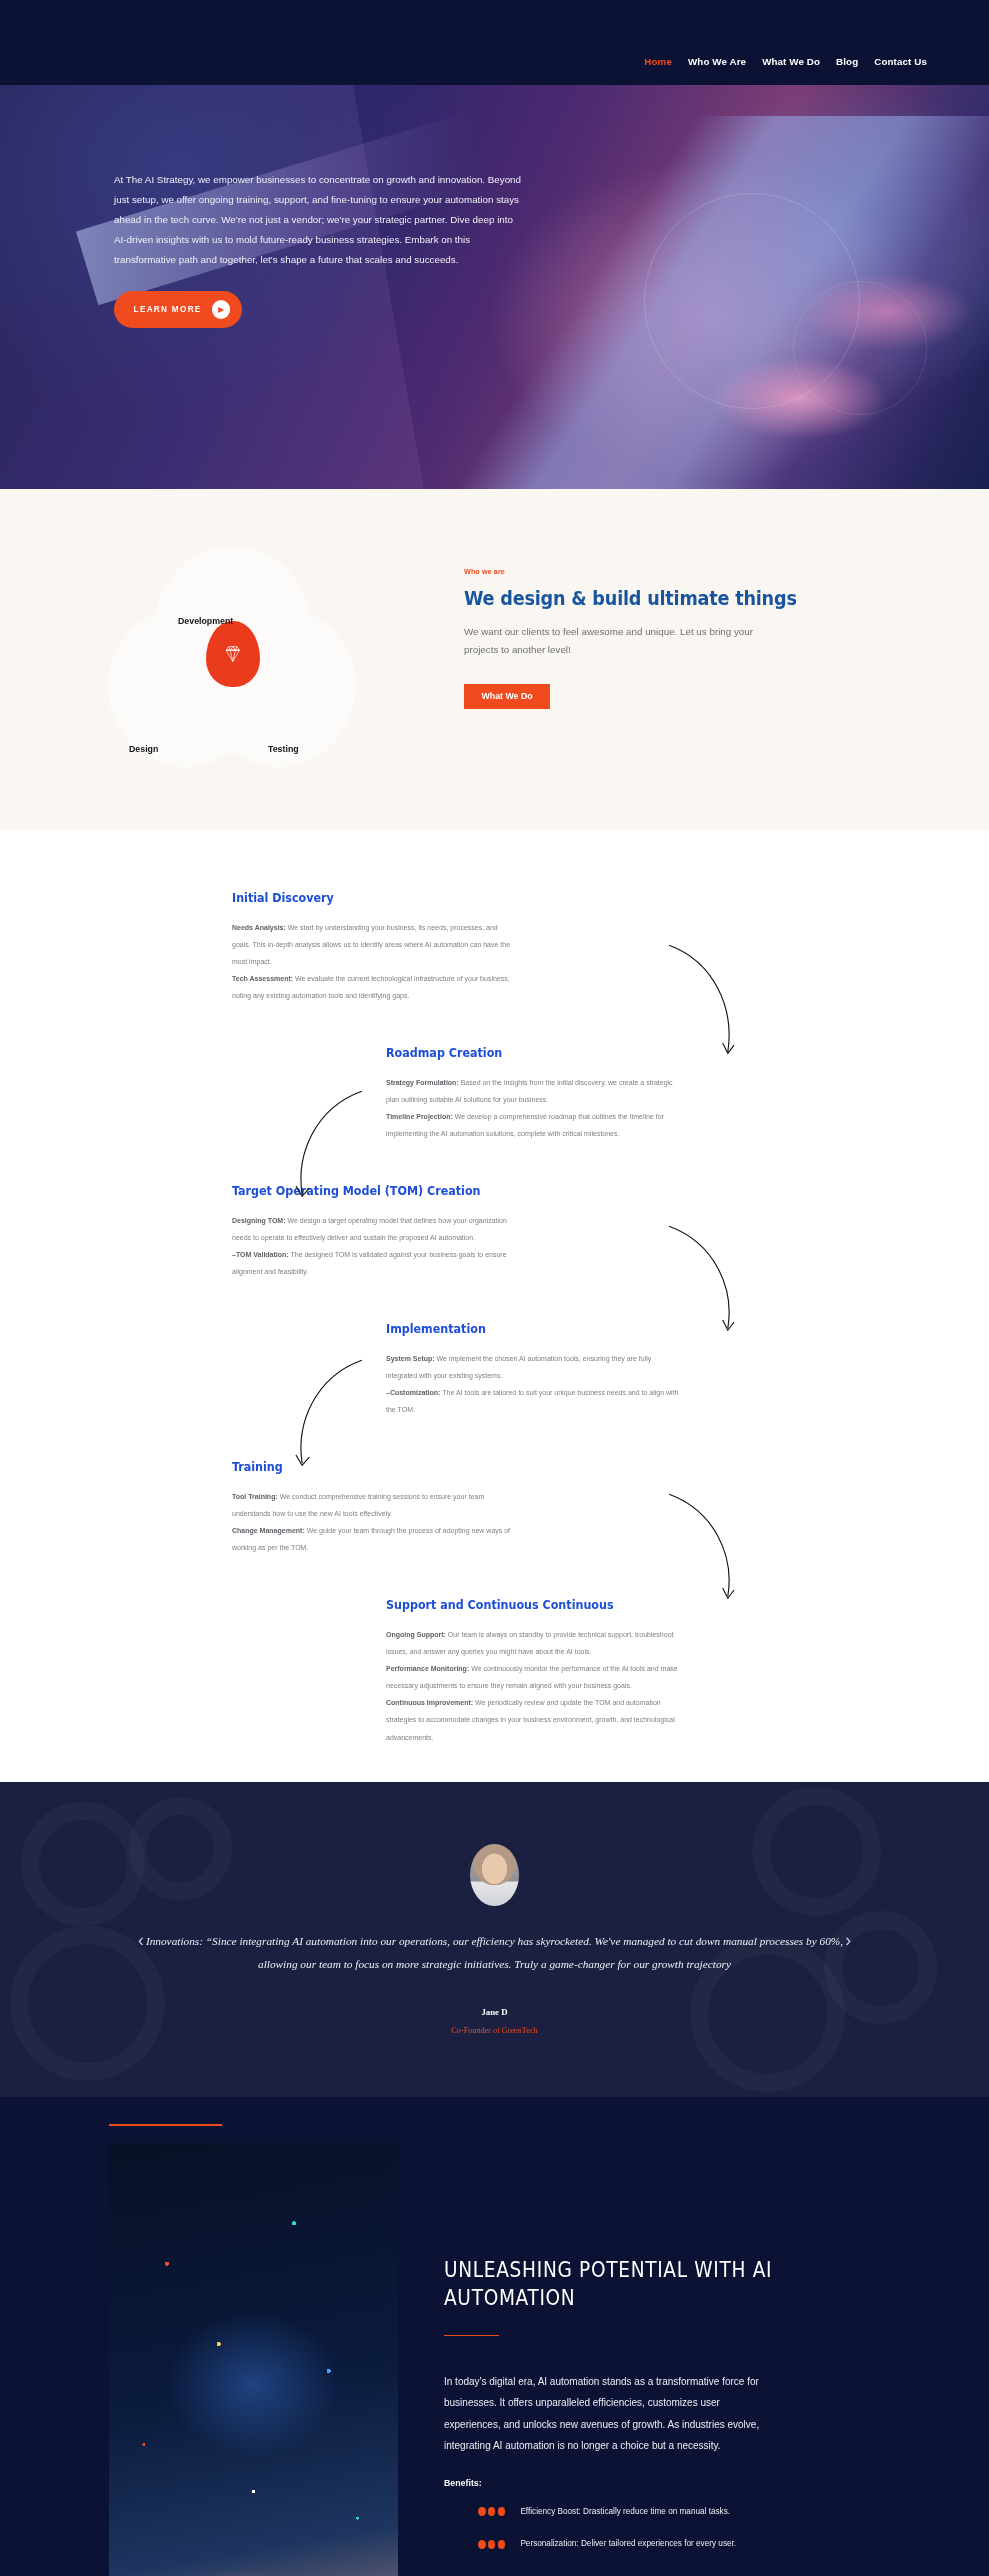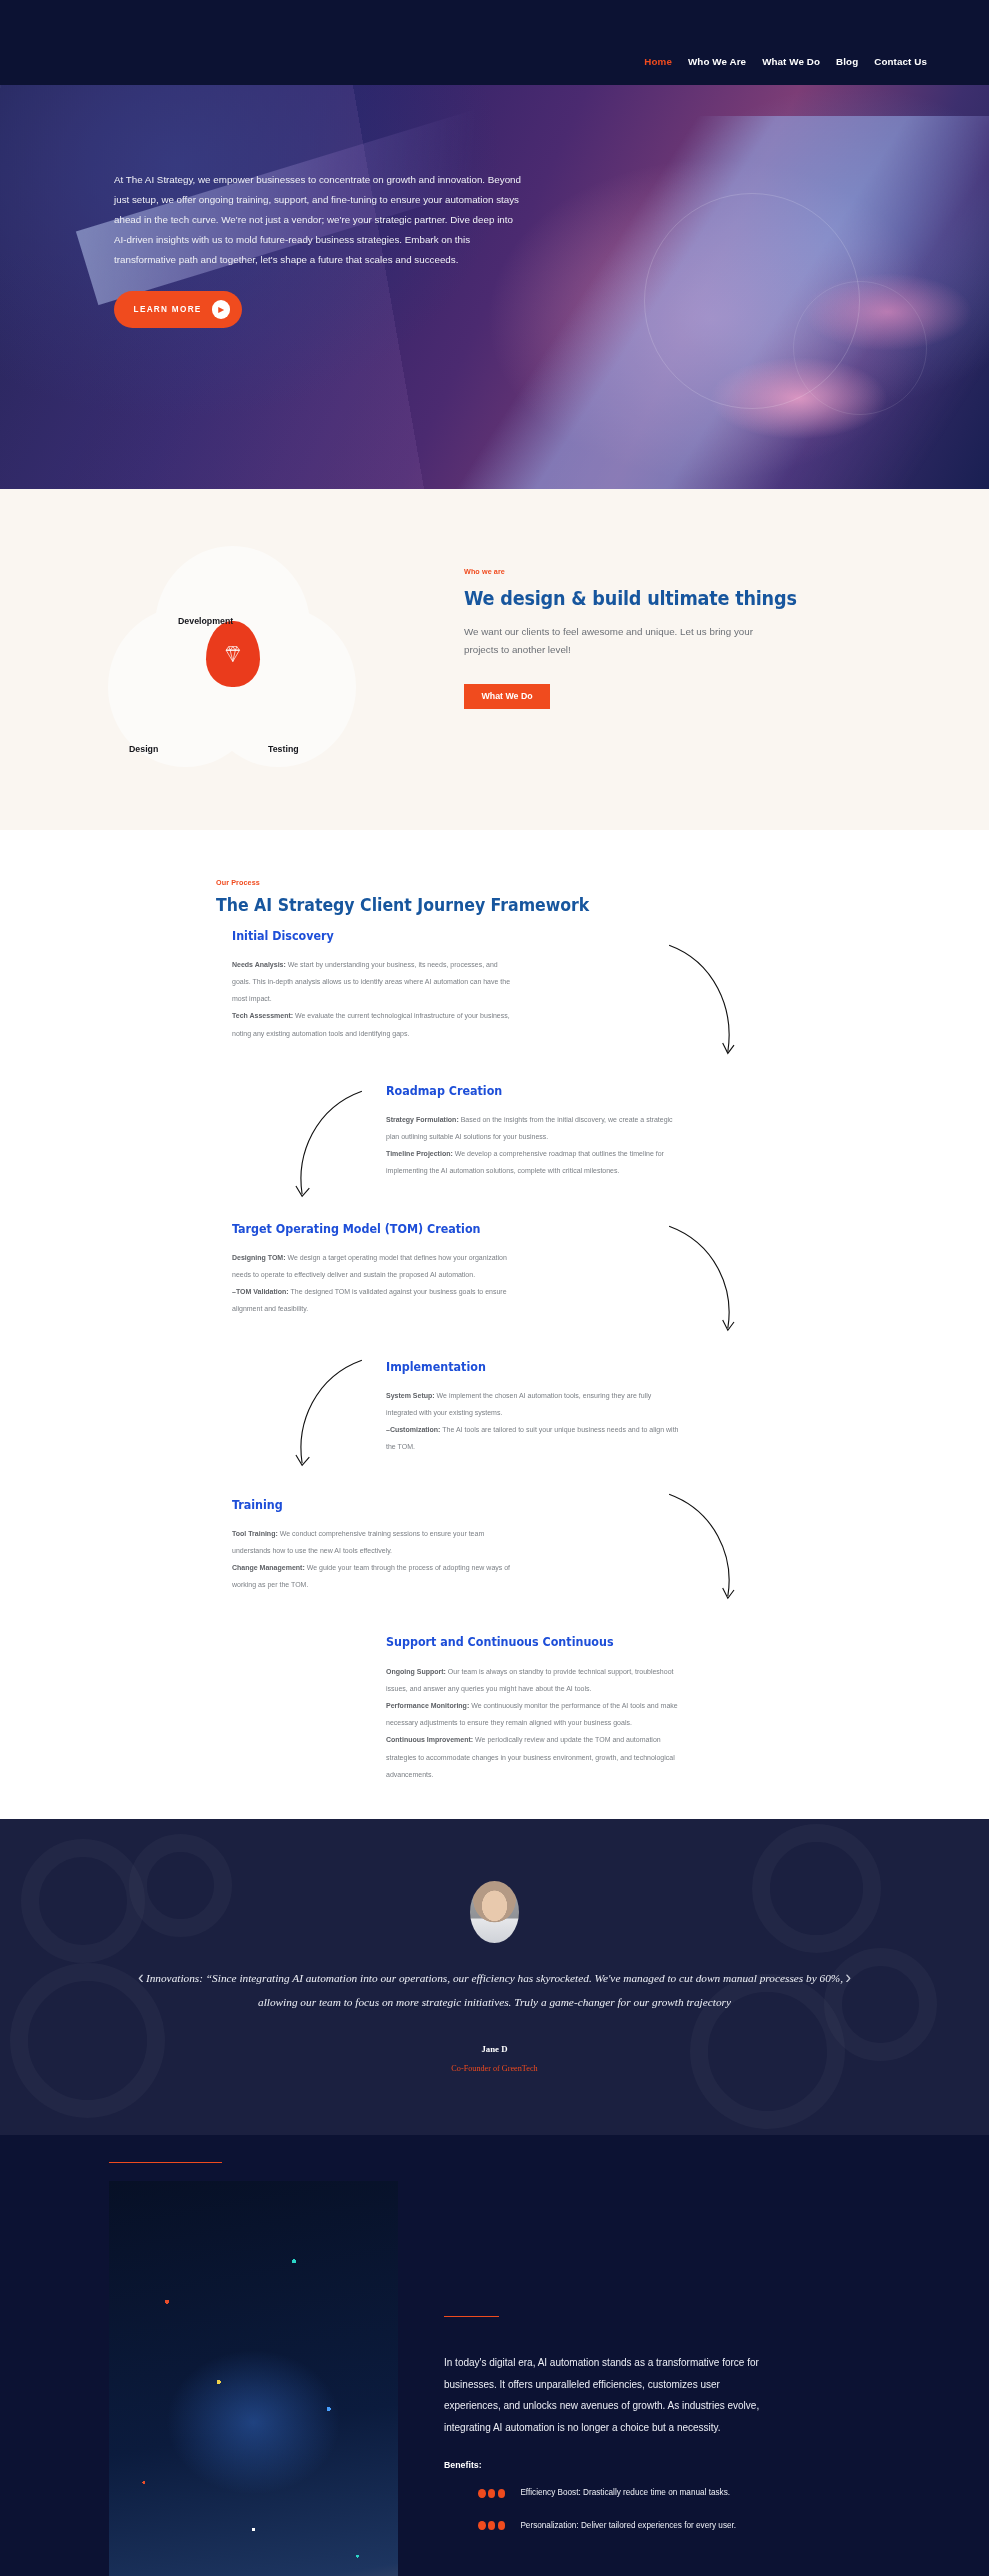--- a/index.html
+++ b/index.html
@@ -253,24 +253,20 @@
     </div>
     <div class="who-right">
       <div class="eyebrow">Who we are</div>
       <h2 class="who-h2">We design &amp; build ultimate things</h2>
       <p class="who-p">We want our clients to feel awesome and unique. Let us bring your projects to another level!</p>
       <button class="btn-sq">What We Do</button>
     </div>
   </section>
 
   <section class="process">
-    <div class="process-head">
-      <div class="eyebrow">Our Process</div>
-      <h2 class="process-h2">The AI Strategy Client Journey Framework</h2>
-    </div>
     <div class="steps" id="steps-host">
         <div class="step left" style="margin-bottom: 41px;">
           <div class="st-title">Initial Discovery</div>
           <div class="st-body">
             <div><b>Needs Analysis:</b> We start by understanding your business, its needs, processes, and goals. This in-depth analysis allows us to identify areas where AI automation can have the most impact.</div>
             <div><b>Tech Assessment:</b> We evaluate the current technological infrastructure of your business, noting any existing automation tools and identifying gaps.</div>
           </div>
         </div>
         <div class="step right" style="margin-bottom: 41px;">
           <div class="st-title">Roadmap Creation</div>
@@ -346,20 +342,21 @@
       <p class="quote">Innovations: “Since integrating AI automation into our operations, our efficiency has skyrocketed. We've managed to cut down manual processes by 60%, allowing our team to focus on more strategic initiatives. Truly a game-changer for our growth trajectory</p>
       <div class="testi-name">Jane D</div>
       <div class="testi-role">Co-Founder of GreenTech</div>
     </div>
   </section>
 
   <section class="unleash">
     <div class="unleash-rule"></div>
     <div class="unleash-img"></div>
     <div class="unleash-txt">
+      <h2 class="unleash-h2">UNLEASHING POTENTIAL WITH AI AUTOMATION</h2>
       <div class="unleash-divider"></div>
       <p class="unleash-p"> In today's digital era, AI automation stands as a transformative force for businesses. It offers unparalleled efficiencies, customizes user experiences, and unlocks new avenues of growth. As industries evolve, integrating AI automation is no longer a choice but a necessity.</p>
       <div class="benefits-label">Benefits:</div>
       <div class="blist" id="benefits-host">
           <div class="bitem">
             <div class="bdots">
               <i></i>
               <i></i>
               <i></i>
             </div>

